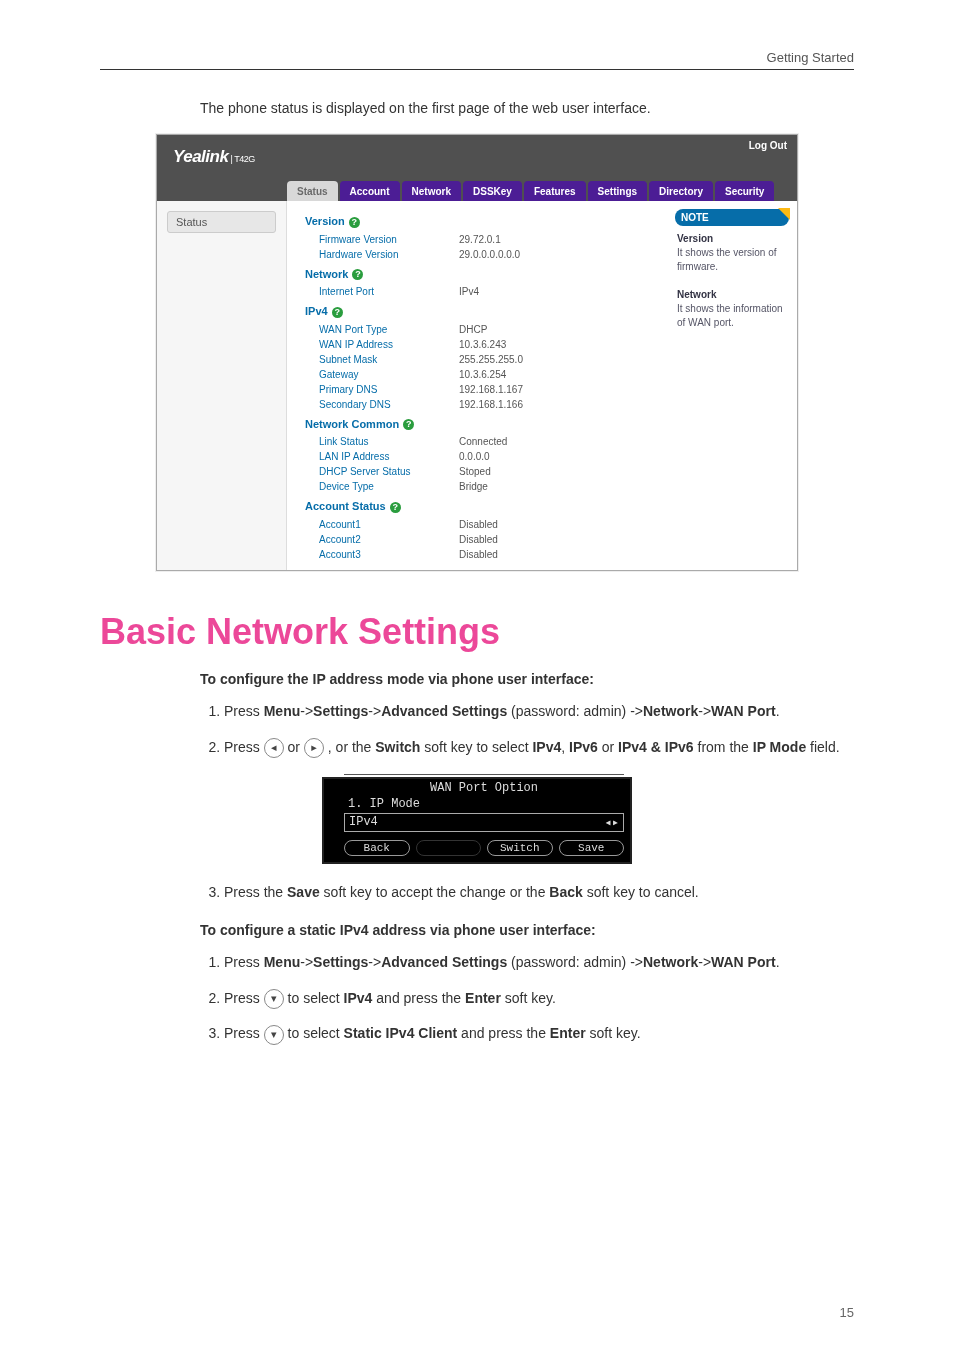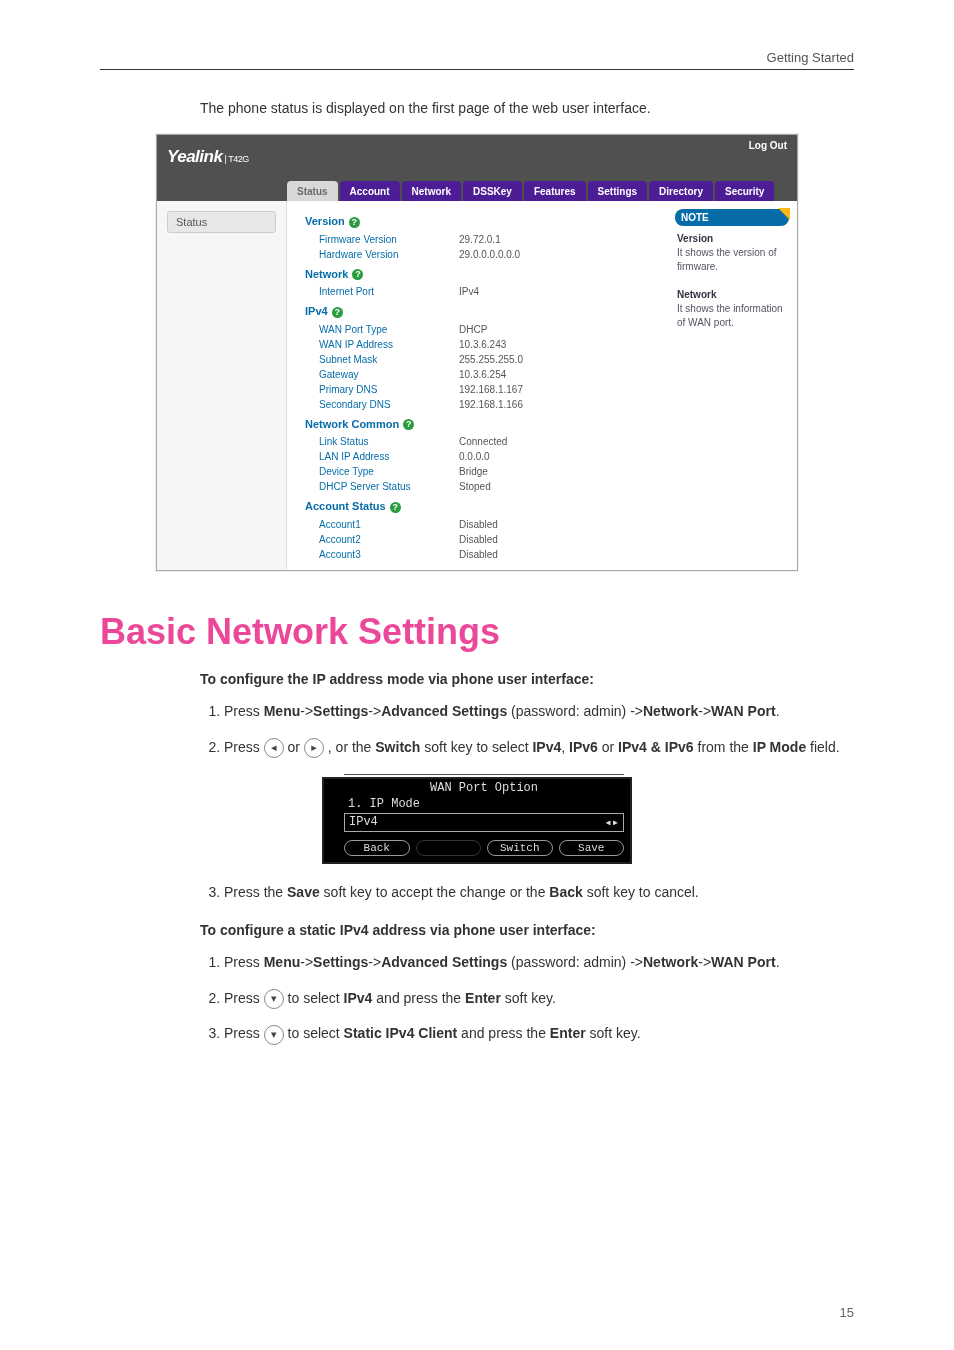--- a/index.html
+++ b/index.html
@@ -39,21 +39,21 @@
     font-size: 11px;
     background: #fff;
   }
   .webui-top {
     background: #505050;
     height: 40px;
     position: relative;
   }
   .webui-logo {
     position: absolute;
-    left: 10px;
+    left: 16px;
     top: 12px;
     color: #fff;
     font-size: 17px;
     font-weight: bold;
     font-style: italic;
     letter-spacing: -0.5px;
   }
   .webui-logo sub { font-size: 9px; font-weight: normal; font-style: normal; vertical-align: baseline; margin-left:2px;}
   .webui-logout {
     position: absolute;
@@ -303,26 +303,26 @@
         <div class="sect-head"><span>Network Common</span><span class="help-dot">?</span></div>
         <div class="kv-row">
             <div class="kv-label">Link Status</div>
             <div class="kv-value">Connected</div>
           </div>
         <div class="kv-row">
             <div class="kv-label">LAN IP Address</div>
             <div class="kv-value">0.0.0.0</div>
           </div>
         <div class="kv-row">
+            <div class="kv-label">DHCP Server Status</div>
+            <div class="kv-value">Stoped</div>
+          </div>
+        <div class="kv-row">
             <div class="kv-label">Device Type</div>
             <div class="kv-value">Bridge</div>
-          </div>
-        <div class="kv-row">
-            <div class="kv-label">DHCP Server Status</div>
-            <div class="kv-value">Stoped</div>
           </div>
 
         <div class="sect-head"><span>Account Status</span><span class="help-dot">?</span></div>
         <div class="kv-row">
             <div class="kv-label">Account1</div>
             <div class="kv-value">Disabled</div>
           </div>
         <div class="kv-row">
             <div class="kv-label">Account2</div>
             <div class="kv-value">Disabled</div>

